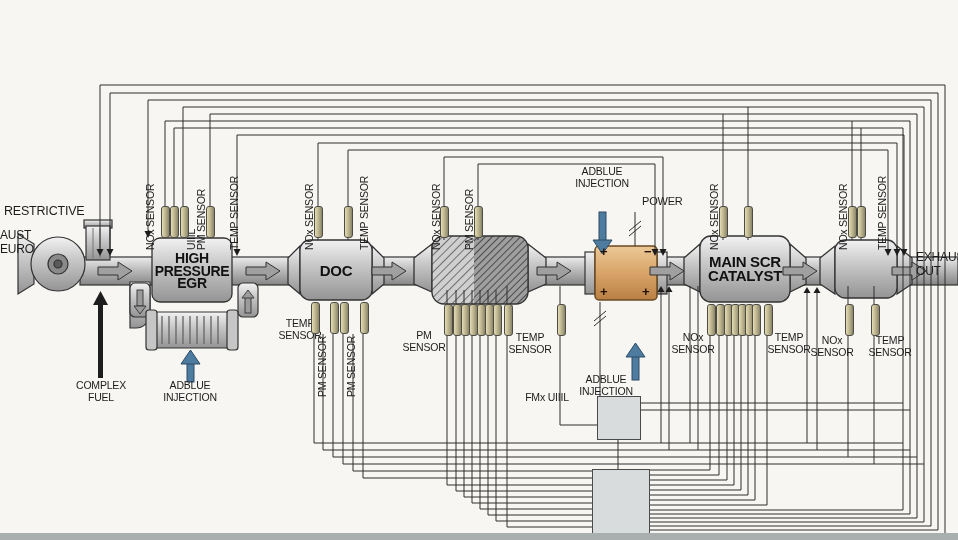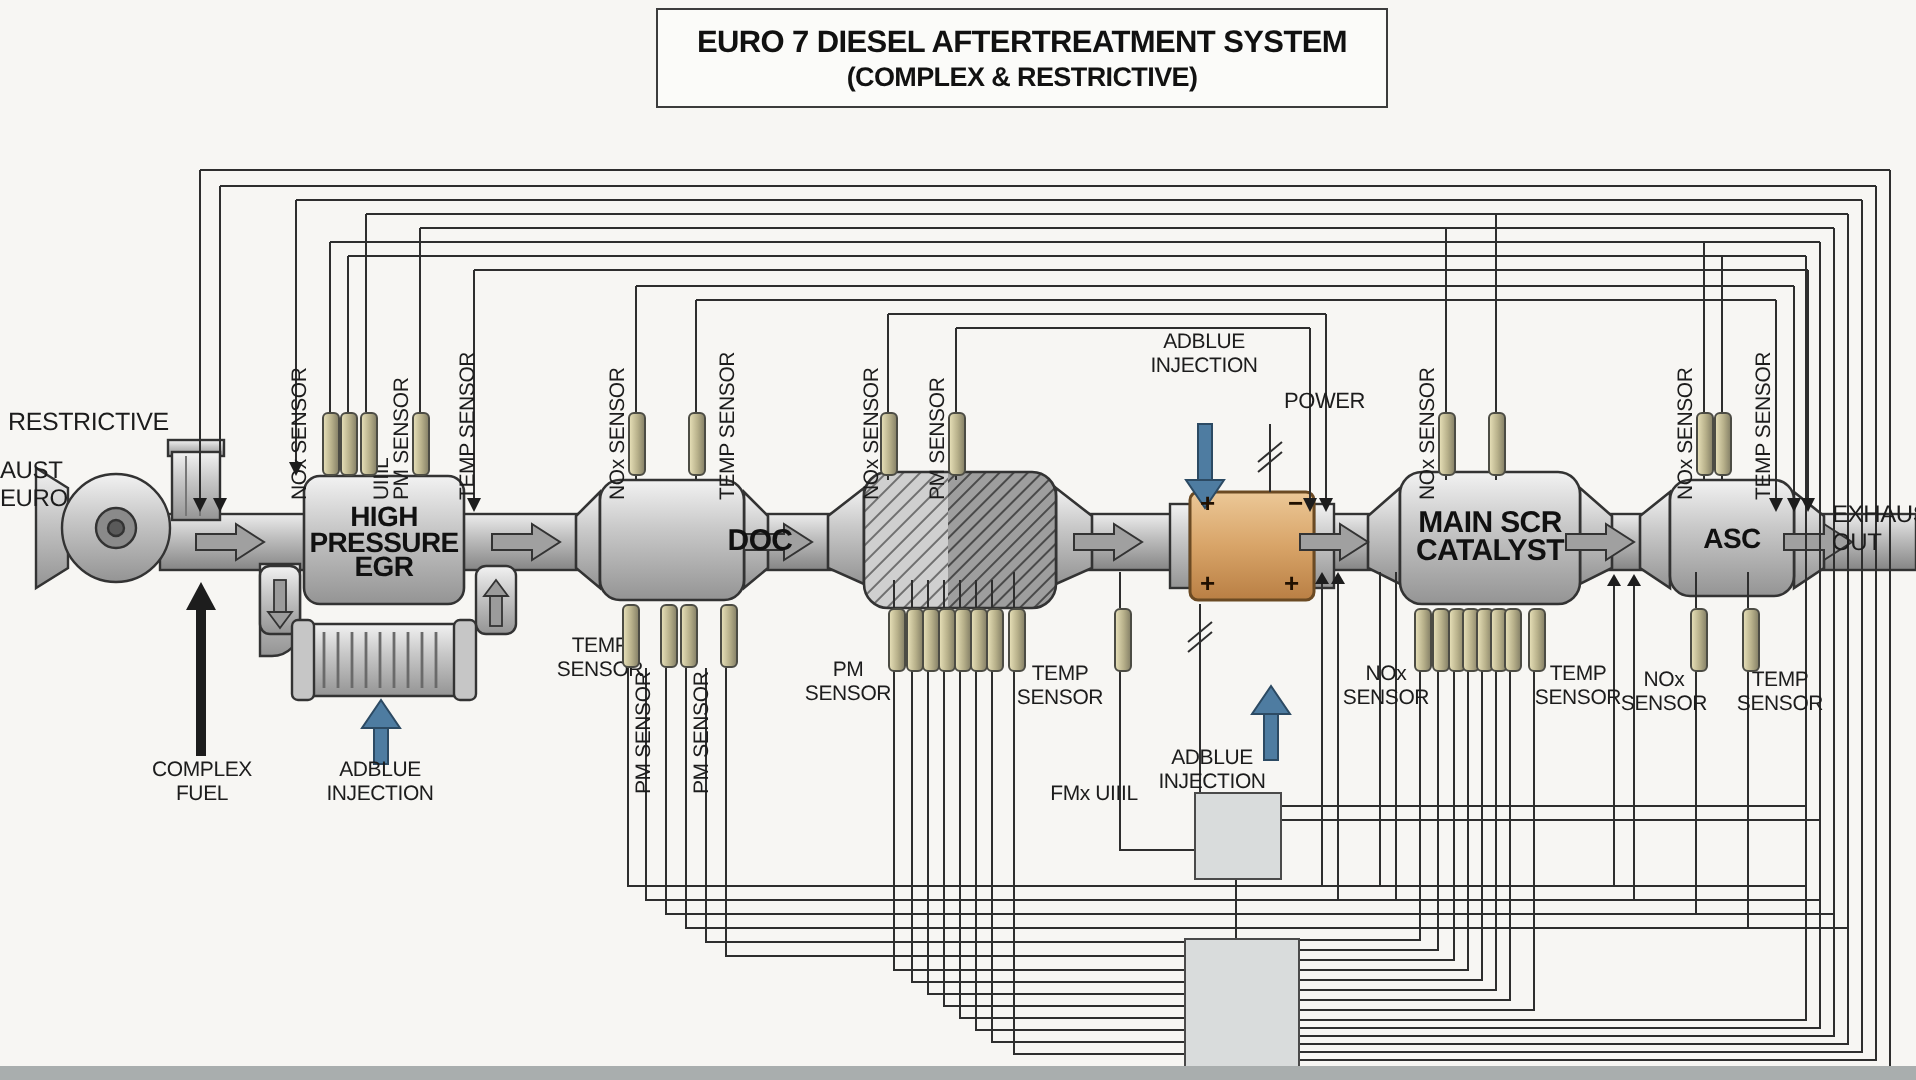--- a/index.html
+++ b/index.html
@@ -289,30 +289,25 @@
   <g fill="#4e7ca1" stroke="#2c4a63" stroke-width="1">
     <rect x="187" y="363" width="7" height="19"></rect>
         <polygon points="181,364 200,364 190.5,350"></polygon>
     <rect x="599" y="212" width="7" height="29"></rect>
         <polygon points="593,240 612,240 602.5,254"></polygon>
     <rect x="632" y="355" width="7" height="25"></rect>
         <polygon points="626,357 645,357 635.5,343"></polygon>
   </g>
 </svg>
 
-<div id="titlebox">
-  <div id="title1">EURO 7 DIESEL AFTERTREATMENT SYSTEM</div>
-  <div id="title2">(COMPLEX &amp; RESTRICTIVE)</div>
-</div>
 
 <div class="lbl" style="left:4px;top:204px;font-size:12.5px;white-space:nowrap;">RESTRICTIVE</div>
 <div class="complabel" style="left:156px;top:240px;width:72px;height:62px;font-size:14px;line-height:12.5px;">HIGH PRESSURE EGR</div>
-<div class="complabel" style="left:300px;top:240px;width:72px;height:60px;font-size:15px;padding-left:44px;">DOC</div>
+<div class="complabel" style="left:300px;top:240px;width:72px;height:60px;font-size:15px;">DOC</div>
 <div class="complabel" style="left:700px;top:238px;width:90px;height:62px;font-size:15px;line-height:14px;">MAIN SCR CATALYST</div>
-<div class="complabel" style="left:835px;top:240px;width:62px;height:58px;font-size:14px;">ASC</div>
 
 <span class="term" style="left:600px;top:244px;">+</span>
 <span class="term" style="left:644px;top:244px;">−</span>
 <span class="term" style="left:600px;top:284px;">+</span>
 <span class="term" style="left:642px;top:284px;">+</span>
 
 <div class="lbl hlabel" style="left:0px;top:228px;width:40px;font-size:12px;line-height:14px;text-align:left;">AUST EURO</div>
 <div class="lbl hlabel" style="left:916px;top:250px;width:72px;font-size:12px;line-height:14px;text-align:left;">EXHAUST OUT</div>
 
 <div class="lbl hlabel" style="left:72px;top:380px;width:58px;">COMPLEX FUEL</div>

